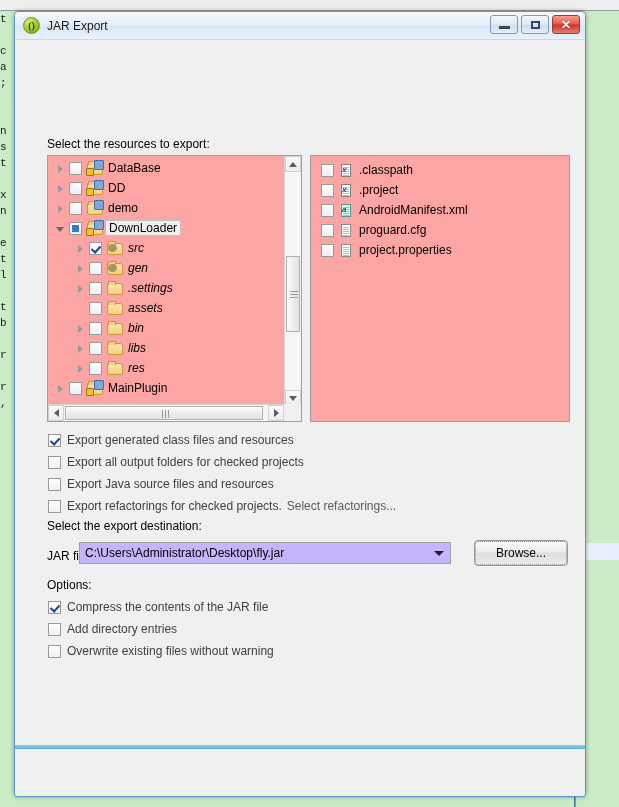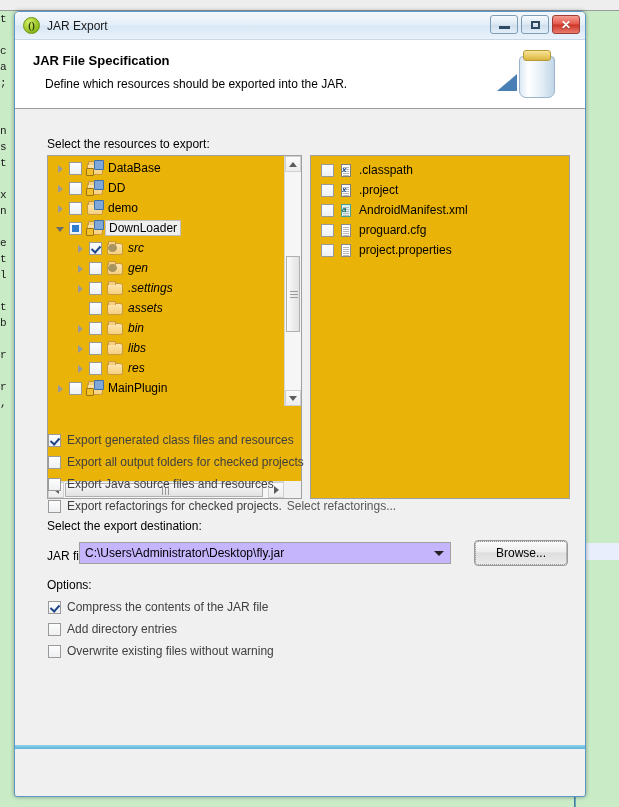--- a/index.html
+++ b/index.html
@@ -106,21 +106,21 @@
     border-bottom:17px solid #4a7fb5;
   }
 
   
   .body{position:absolute;left:0;top:96px;width:570px;height:641px;padding-left:21px;}
   .lbl{font-size:12px;color:#000;}
   #lbl-resources{position:absolute;left:32px;top:29px;}
 
   .panes{position:absolute;left:32px;top:47px;width:523px;height:267px;}
   .pane{
-    position:absolute;top:0;height:344px;background:#eab308;
+    position:absolute;top:0;height:267px;background:#fca5a5;
     border:1px solid #a0a0a0;box-sizing:border-box;overflow:hidden;
   }
   .pane-left{left:0;width:255px;}
   .pane-right{left:263px;width:260px;}
 
   .tree{position:absolute;left:0;top:2px;width:236px;}
   .trow{
     height:20px;display:flex;align-items:center;position:relative;
     padding-left:6px;box-sizing:border-box;white-space:nowrap;
   }
@@ -341,29 +341,20 @@
       </div>
       <div class="win-btn">
         <span class="glyph-max"></span>
       </div>
       <div class="win-btn close">
         <span class="glyph-close">✕</span>
       </div>
     </div>
   </div>
 
-  <div class="header">
-    <h1>JAR File Specification</h1>
-    <p>Define which resources should be exported into the JAR.</p>
-    <div class="jar-graphic">
-      <div class="jar-body"></div>
-      <div class="jar-neck"></div>
-      <div class="jar-arrow"></div>
-    </div>
-  </div>
 
   <div class="body">
 
     <div class="lbl" id="lbl-resources">Select the resources to export:</div>
 
     <div class="panes">
 
       <div class="pane pane-left">
         <div class="tree">
 

